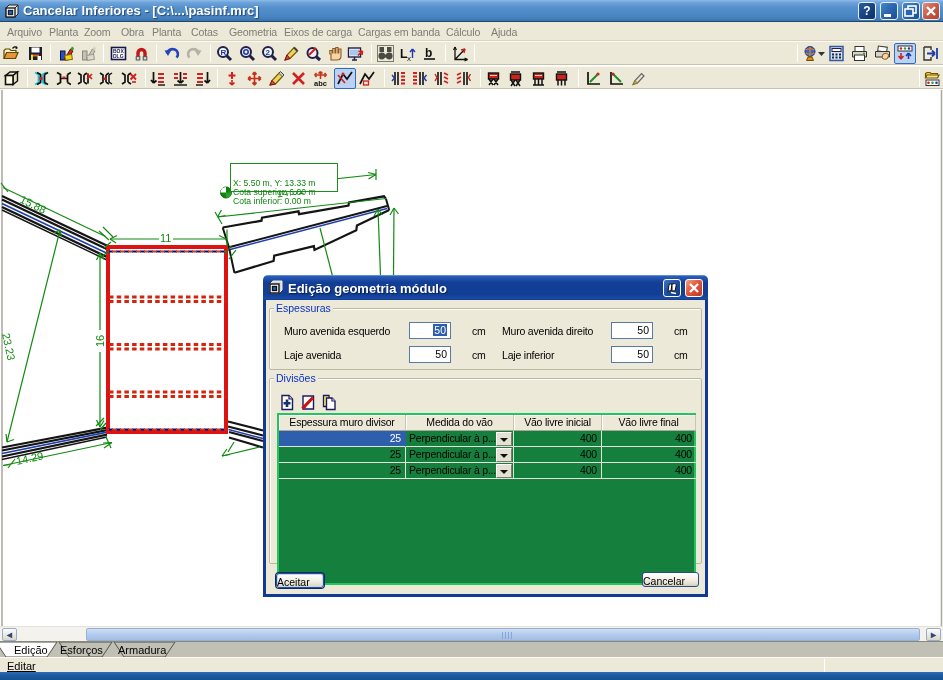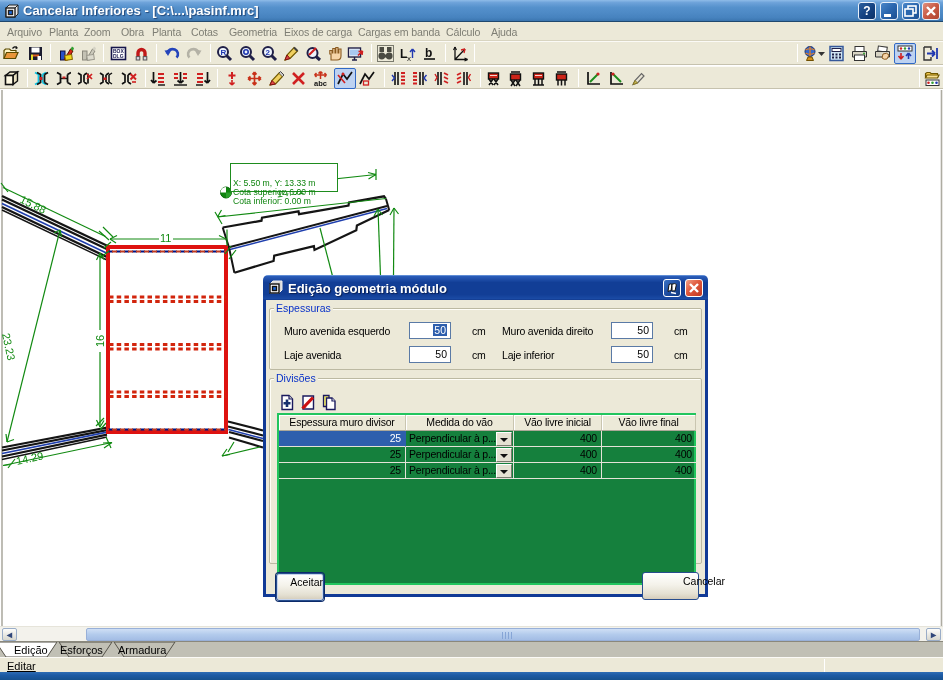--- a/index.html
+++ b/index.html
@@ -43,23 +43,23 @@
 #dtitle { position:absolute; left:0; top:0; width:445px; height:25px; border-radius:5px 5px 0 0;
   background:linear-gradient(180deg,#7aa6e4 0%,#2a5cb8 6%,#123e96 30%,#123e96 78%,#1a4aa4 94%,#123a8e 100%); }
 #dtitle .txt { position:absolute; left:25px; top:6px; color:#fff; font-weight:bold; font-size:13px; text-shadow:1px 1px 1px rgba(0,10,40,.6); }
 .dbtn { position:absolute; top:4px; width:18px; height:18px; border-radius:3px; border:1px solid #fff; }
 #db-help { left:400px; background:linear-gradient(135deg,#3a72c4 0%,#1c4a9e 55%,#123a80 100%); }
 #db-close { left:422px; background:linear-gradient(135deg,#f0a088 0%,#e0583c 45%,#c03820 100%); }
 .grp { position:absolute; border:1px solid #bcb9a2; border-radius:2px; box-shadow:1px 1px 0 #fffef8 inset; }
 .grplab { position:absolute; color:#0a32c8; background:#ece9d8; padding:0 2px; font-size:10.5px; }
 .dlab { position:absolute; color:#000; font-size:10.5px; letter-spacing:-0.2px; }
 .dinput { position:absolute; width:42px; height:17px; background:#fff; border:1px solid #5a7aa6; text-align:right; font-size:10.5px; line-height:15px; padding-right:3px; }
-.xpbtn { position:absolute; height:28px; background:linear-gradient(180deg,#ffffff 0%,#f4f2ea 45%,#e4e0d2 80%,#d4ccba 100%); border:1px solid #274d8d; border-radius:3px; text-align:right; font-size:10.5px; line-height:16px; color:#000; }
+.xpbtn { position:absolute; height:15px; background:linear-gradient(180deg,#ffffff 0%,#f4f2ea 45%,#e4e0d2 80%,#d4ccba 100%); border:1px solid #274d8d; border-radius:3px; text-align:left; font-size:10.5px; line-height:16px; color:#000; }
 #btn-aceitar { left:13px; top:298px; width:48px; box-shadow:0 0 0 1px #0b2a6a, inset 0 0 0 1px #c6d4ec; }
-#btn-cancelar { left:379px; top:297px; width:57px;padding-left:40px; }
+#btn-cancelar { left:379px; top:297px; width:57px; }
 #dtbl { position:absolute; left:14px; top:138px; width:419px; height:172px; background:#15803d; border:2px solid #22c55e; }
 .th { position:absolute; top:0; height:16px; background:#ece9d8; border-right:1px solid #c9c5b0; border-bottom:1px solid #aca899; box-shadow:inset 1px 1px 0 #ffffff; text-align:center; font-size:10.5px; letter-spacing:-0.2px; line-height:15px; color:#000; }
 .tr { position:absolute; height:16px; font-size:10.5px; letter-spacing:-0.2px; line-height:15px; }
 .td { position:absolute; top:0; height:16px; border-right:1px solid #e4e2d8; border-bottom:1px solid #e4e2d8; }
 .tdr { text-align:right; padding-right:4px; }
 .ddbtn { position:absolute; width:16px; height:14px; top:1px; background:#e4e1d2; border:1px solid #fff; border-right-color:#7a7a6e; border-bottom-color:#7a7a6e; }
 .ddbtn:after { content:""; position:absolute; left:3px; top:5px; border-left:4px solid transparent; border-right:4px solid transparent; border-top:4px solid #111; }
 svg { display:block; }
 </style>
 </head>

